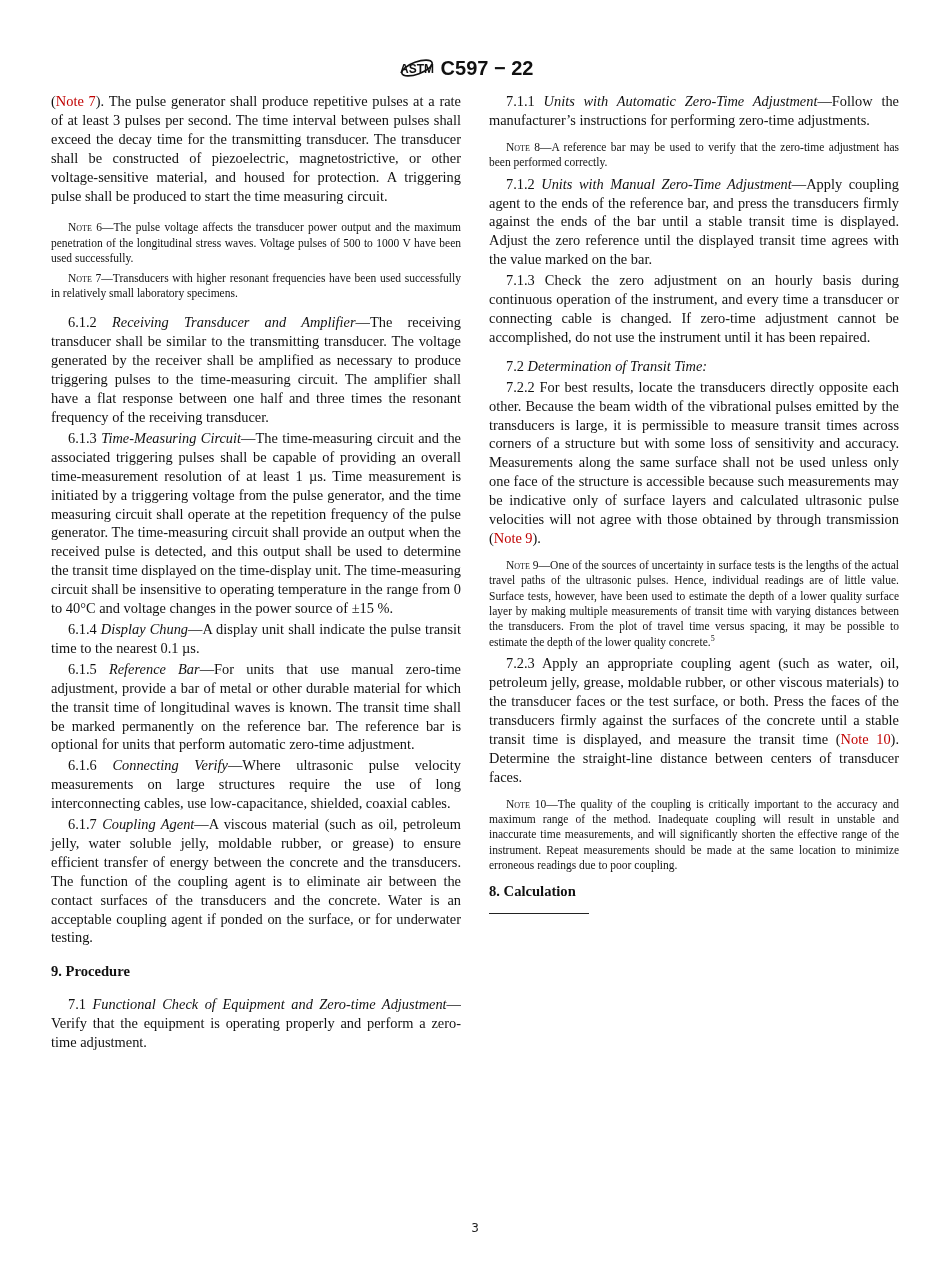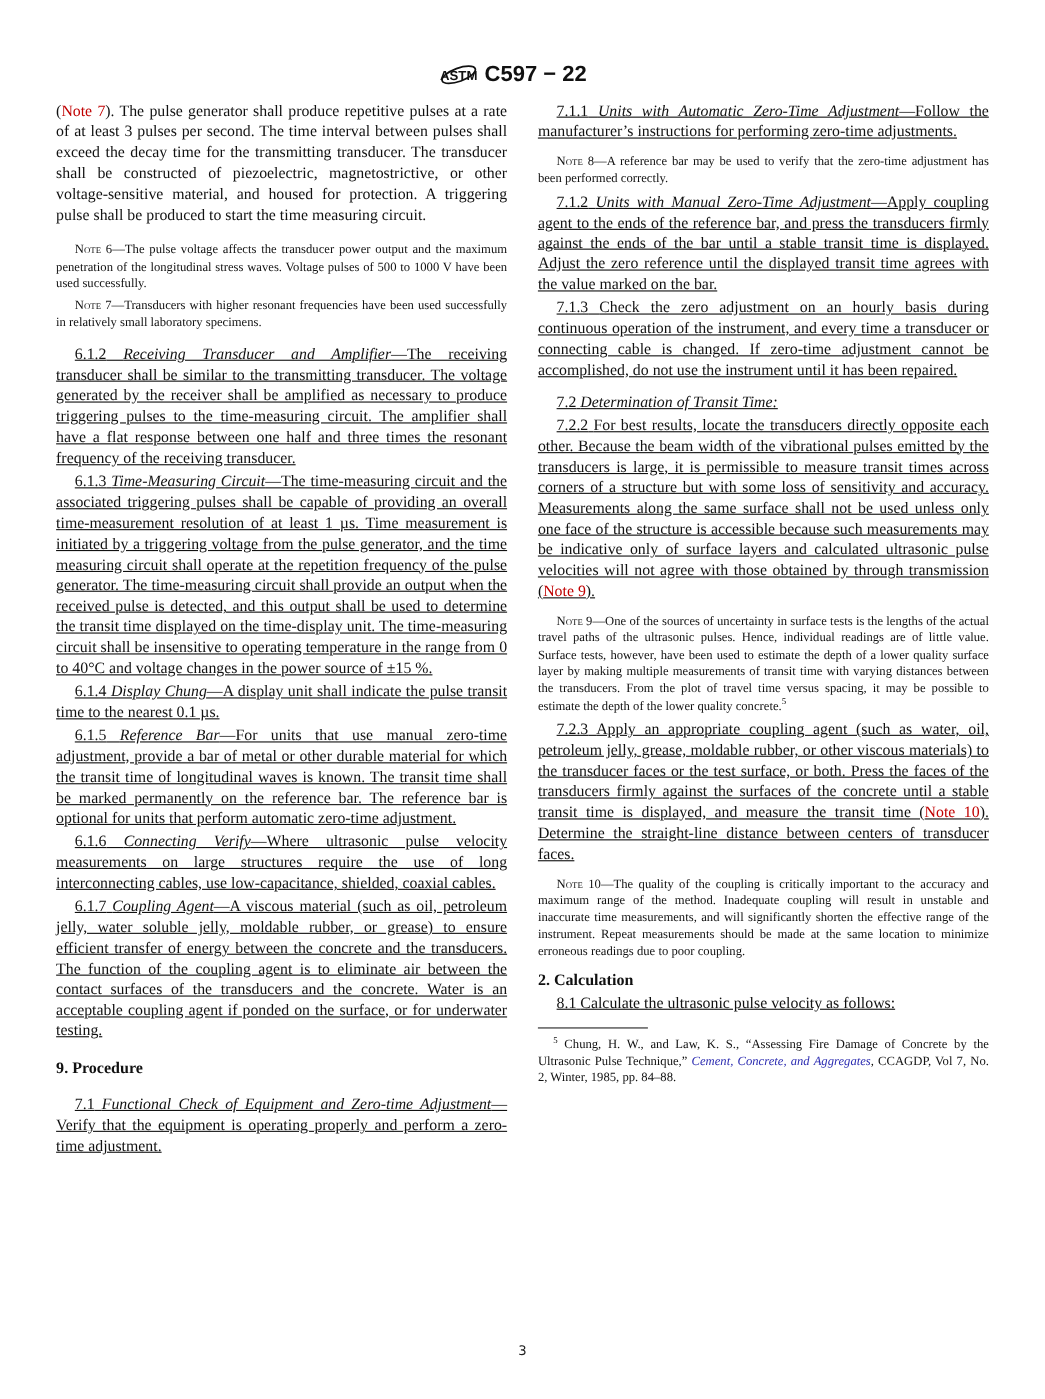--- a/index.html
+++ b/index.html
@@ -6,21 +6,21 @@
   body { width: 950px; height: 1272px; position: relative; overflow: hidden;
          font-family: "Liberation Serif", "DejaVu Serif", serif; color: #111; }
   .header { position: absolute; top: 54px; left: 0; width: 906px; text-align: center; margin-left: 13px; }
   .header-inner { display: inline-flex; align-items: center; gap: 6px; }
   .logo { width: 36px; height: 28px; }
   .doc-id { font-family: "Liberation Sans", "DejaVu Sans", sans-serif; font-weight: bold; font-size: 20px; color: #111; }
   .col { position: absolute; top: 92px; width: 410px; }
   .col.left { left: 51px; }
   .col.right { left: 489px; }
   p.body { margin: 0 0 2px 0; font-size: 14.4px; line-height: 18.9px; text-align: justify; hyphens: none; }
-  p.body.indent { text-indent: 17px; text-decoration: underline; }
+  p.body.indent { text-indent: 17px; }
   p.note { margin: 0 0 4px 0; font-size: 11.5px; line-height: 15.4px; text-align: justify; text-indent: 17px; }
   .note-label { font-variant: small-caps; }
   .gap-s { height: 8px; }
   .gap-m { height: 13px; }
   em { font-style: italic; }
   a.ref { color: #c00000; text-decoration: none; }
   a.ref-blue { color: #2a2ab0; text-decoration: none; font-style: italic; }
   h2.sec { margin: 0 0 6px 0; font-size: 14.6px; font-weight: bold; line-height: 19px; }
   .fn-rule { width: 100px; border-top: 1px solid #222; margin: 12px 0 8px 0; }
   p.fn { margin: 0; font-size: 11.5px; line-height: 15.4px; text-align: justify; text-indent: 14px; }
@@ -67,19 +67,17 @@
   <p class="body indent"><span>7.1.3</span> <span>Check the zero adjustment on an hourly basis during continuous operation of the instrument, and every time a transducer or connecting cable is changed. If zero-time adjustment cannot be accomplished, do not use the instrument until it has been repaired.</span></p>
   <div class="gap-s"></div>
   <p class="body indent"><span>7.2</span> <em>Determination of Transit Time:</em></p>
   <p class="body indent"><span>7.2.2</span> <span>For best results, locate the transducers directly opposite each other. Because the beam width of the vibrational pulses emitted by the transducers is large, it is permissible to measure transit times across corners of a structure but with some loss of sensitivity and accuracy. Measurements along the same surface shall not be used unless only one face of the structure is accessible because such measurements may be indicative only of surface layers and calculated ultrasonic pulse velocities will not agree with those obtained by through transmission (</span><a class="ref">Note 9</a><span>).</span></p>
   <div class="gap-s"></div>
   <p class="note"><span class="note-label">Note 9</span><span>—One of the sources of uncertainty in surface tests is the lengths of the actual travel paths of the ultrasonic pulses. Hence, individual readings are of little value. Surface tests, however, have been used to estimate the depth of a lower quality surface layer by making multiple measurements of transit time with varying distances between the transducers. From the plot of travel time versus spacing, it may be possible to estimate the depth of the lower quality concrete.</span><sup>5</sup></p>
   <p class="body indent"><span>7.2.3</span> <span>Apply an appropriate coupling agent (such as water, oil, petroleum jelly, grease, moldable rubber, or other viscous materials) to the transducer faces or the test surface, or both. Press the faces of the transducers firmly against the surfaces of the concrete until a stable transit time is displayed, and measure the transit time (</span><a class="ref">Note 10</a><span>). Determine the straight-line distance between centers of transducer faces.</span></p>
   <div class="gap-s"></div>
   <p class="note"><span class="note-label">Note 10</span><span>—The quality of the coupling is critically important to the accuracy and maximum range of the method. Inadequate coupling will result in unstable and inaccurate time measurements, and will significantly shorten the effective range of the instrument. Repeat measurements should be made at the same location to minimize erroneous readings due to poor coupling.</span></p>
   <div style="height:4px"></div>
-  <h2 class="sec" style="margin-bottom:2px">2.  Calculation</h2>
-  <p class="body indent"><span>8.1</span> <span>Calculate the ultrasonic pulse velocity as follows:</span></p>
+  <h2 class="sec" style="margin-bottom:2px">8.  Calculation</h2>
   <div class="fn-rule"></div>
-  <p class="fn"><sup>5</sup><span> Chung, H. W., and Law, K. S., “Assessing Fire Damage of Concrete by the Ultrasonic Pulse Technique,” </span><a class="ref-blue">Cement, Concrete, and Aggregates</a><span>, CCAGDP, Vol 7, No. 2, Winter, 1985, pp. 84–88.</span></p>
 </div>
 
 <div class="page-num">3</div>
 
 </body></html>

